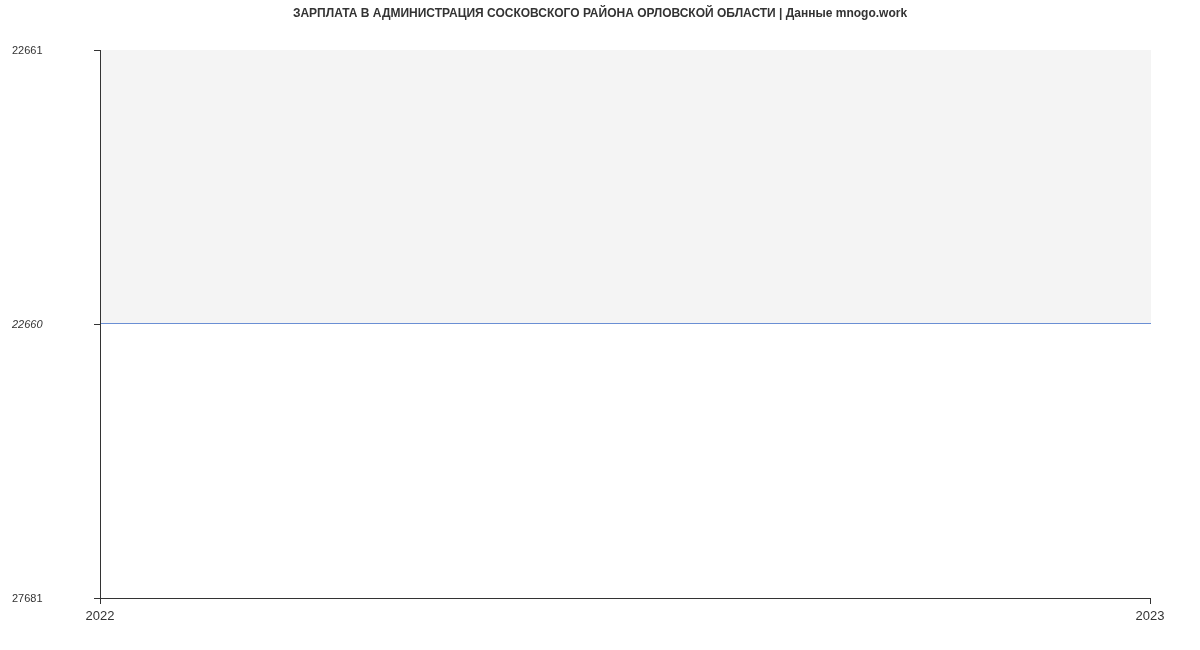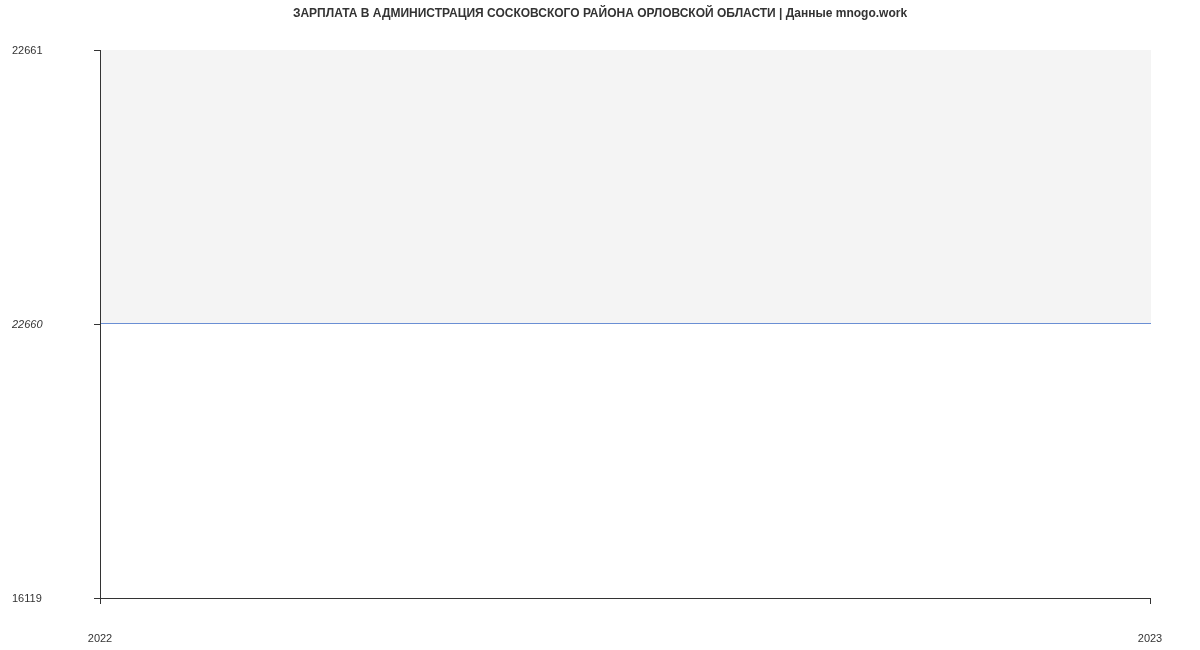--- a/index.html
+++ b/index.html
@@ -69,40 +69,40 @@
   }
   .x-tick {
     position: absolute;
     top: 598px;
     width: 1px;
     height: 6px;
     background: #333;
   }
   .x-label {
     position: absolute;
-    top: 632px;
-    font-size: 11px;
+    top: 608px;
+    font-size: 13px;
     color: #333;
     transform: translateX(-50%);
   }
 </style>
 </head>
 <body>
 
 <div class="chart-wrap">
 
   <div class="title">ЗАРПЛАТА В АДМИНИСТРАЦИЯ СОСКОВСКОГО РАЙОНА ОРЛОВСКОЙ ОБЛАСТИ | Данные mnogo.work</div>
 
   <div class="y-label" style="top:50px;">22661</div>
   <div class="y-tick" style="top:50px;"></div>
 
   <div class="y-label" style="top:324px;font-style:italic;">22660</div>
   <div class="y-tick" style="top:324px;"></div>
 
-  <div class="y-label" style="top:598px;">16119</div>
+  <div class="y-label" style="top:598px;">27681</div>
   <div class="y-tick" style="top:598px;"></div>
 
   <div class="x-tick" style="left:100px;"></div>
   <div class="x-label" style="left:100px;">2022</div>
 
   <div class="x-tick" style="left:1150px;"></div>
   <div class="x-label" style="left:1150px;text-align:right;">2023</div>
 
   <div class="plot">
     <div class="area-fill"></div>

